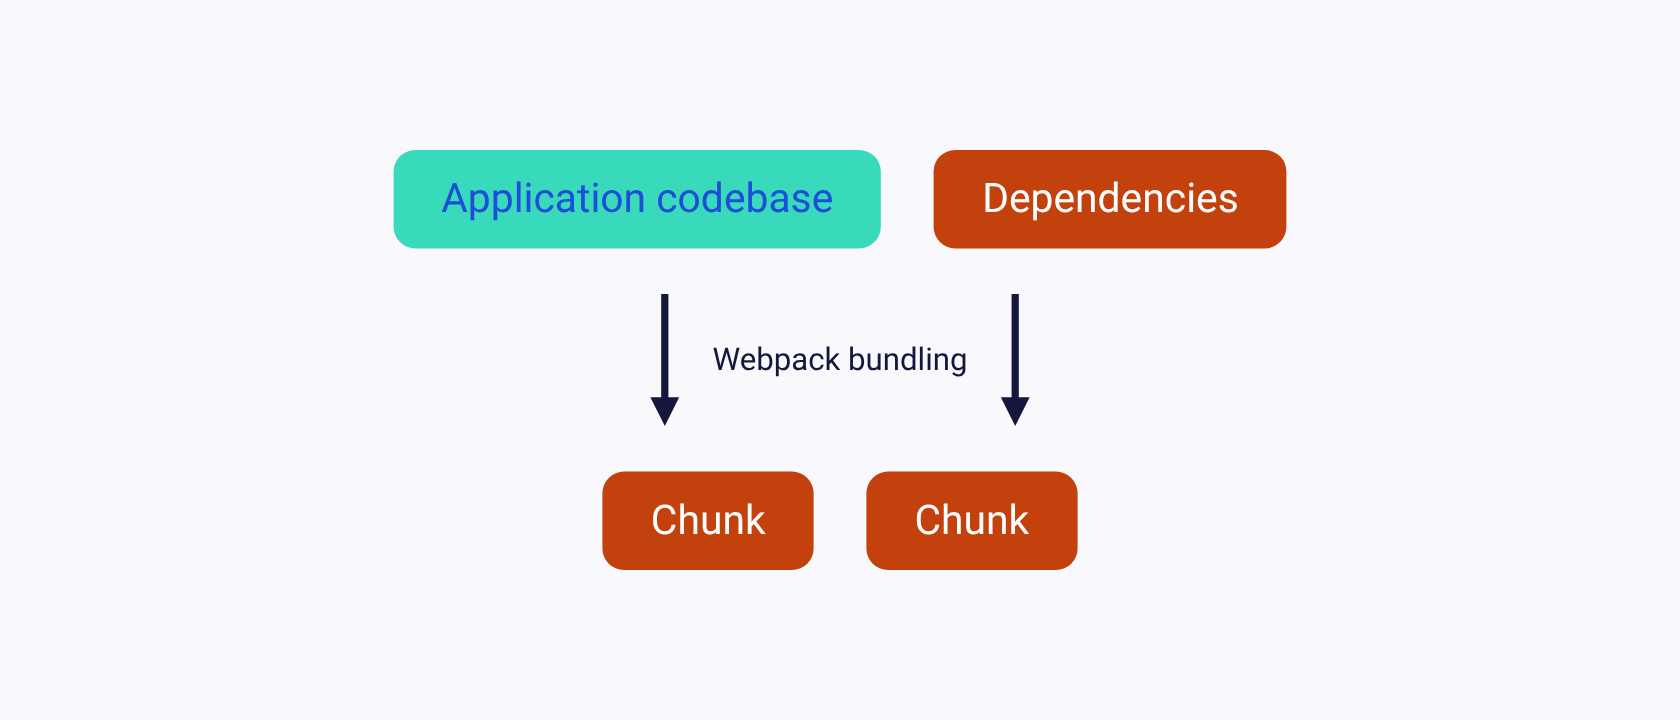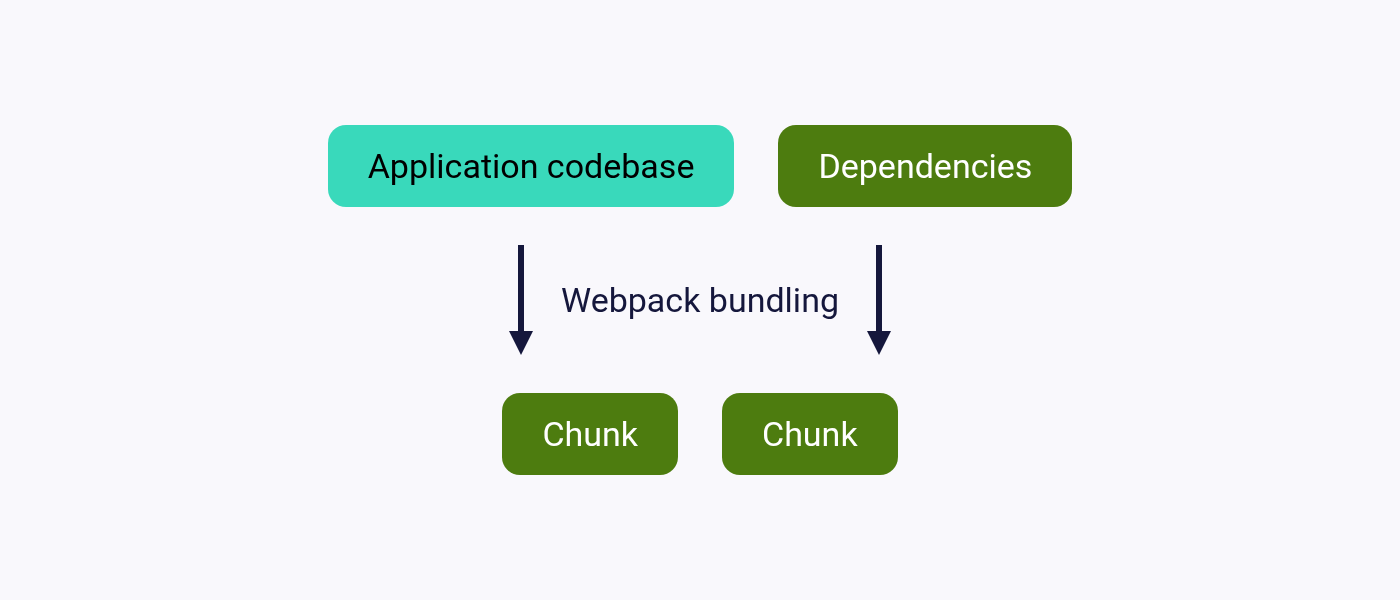--- a/index.html
+++ b/index.html
@@ -32,34 +32,34 @@
     .box {
       border-radius: 18px;
       padding: 24px 40px;
       font-size: 34px;
       font-weight: 400;
       line-height: 1;
       white-space: nowrap;
     }
     .teal {
       background: #39d9bb;
-      color: #000000;
+      color: #1d4ed8;
     }
     .purple {
-      background: #4d7c0f;
+      background: #c2410c;
       color: #ffffff;
     }
     .middle-row {
       display: flex;
       align-items: center;
       justify-content: center;
       gap: 26px;
     }
     .process-label {
-      font-size: 34px;
+      font-size: 26px;
       color: #15173c;
       font-weight: 400;
     }
     .arrow-down {
       display: flex;
       align-items: center;
       justify-content: center;
     }
     .arrow-down svg {
       display: block;

